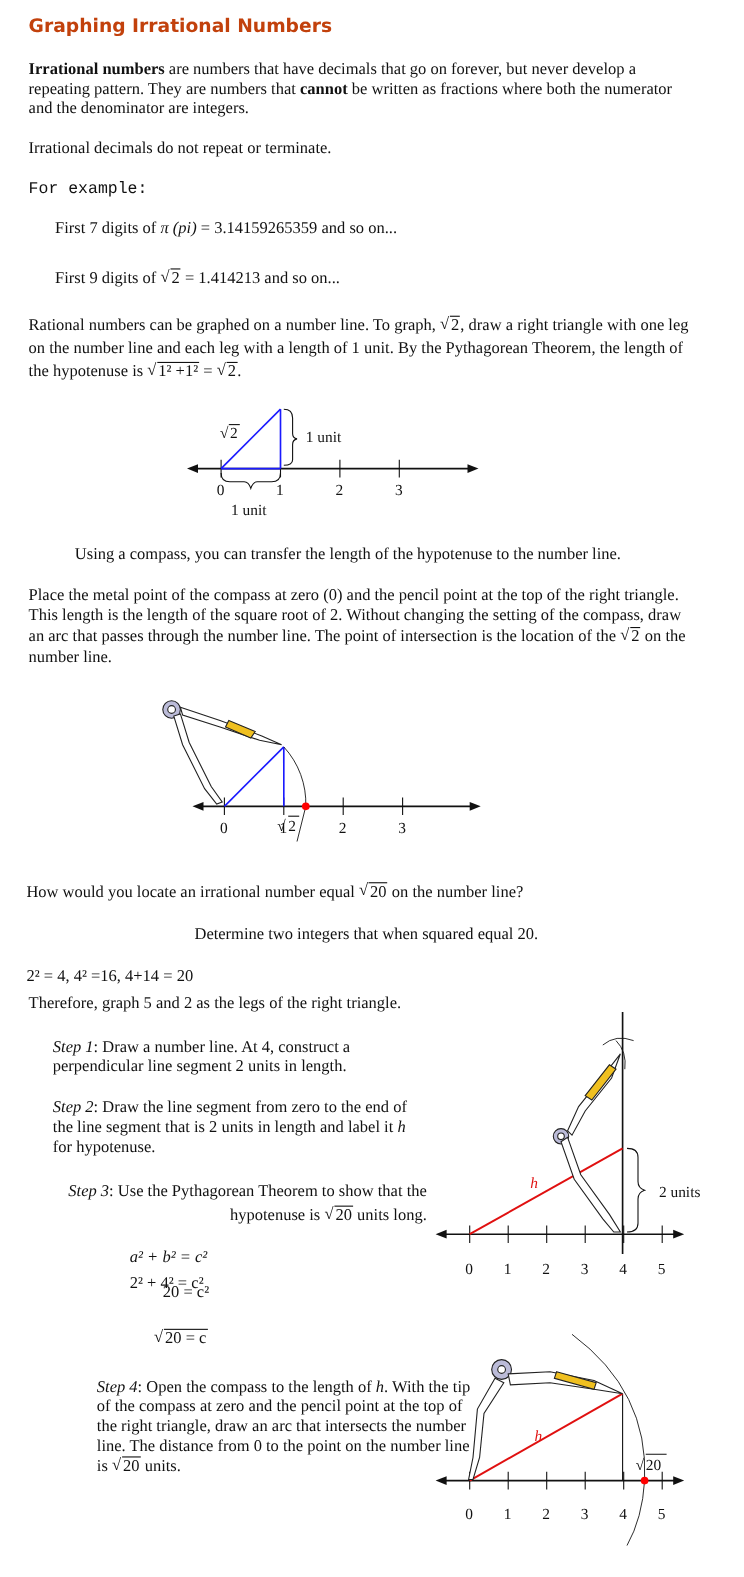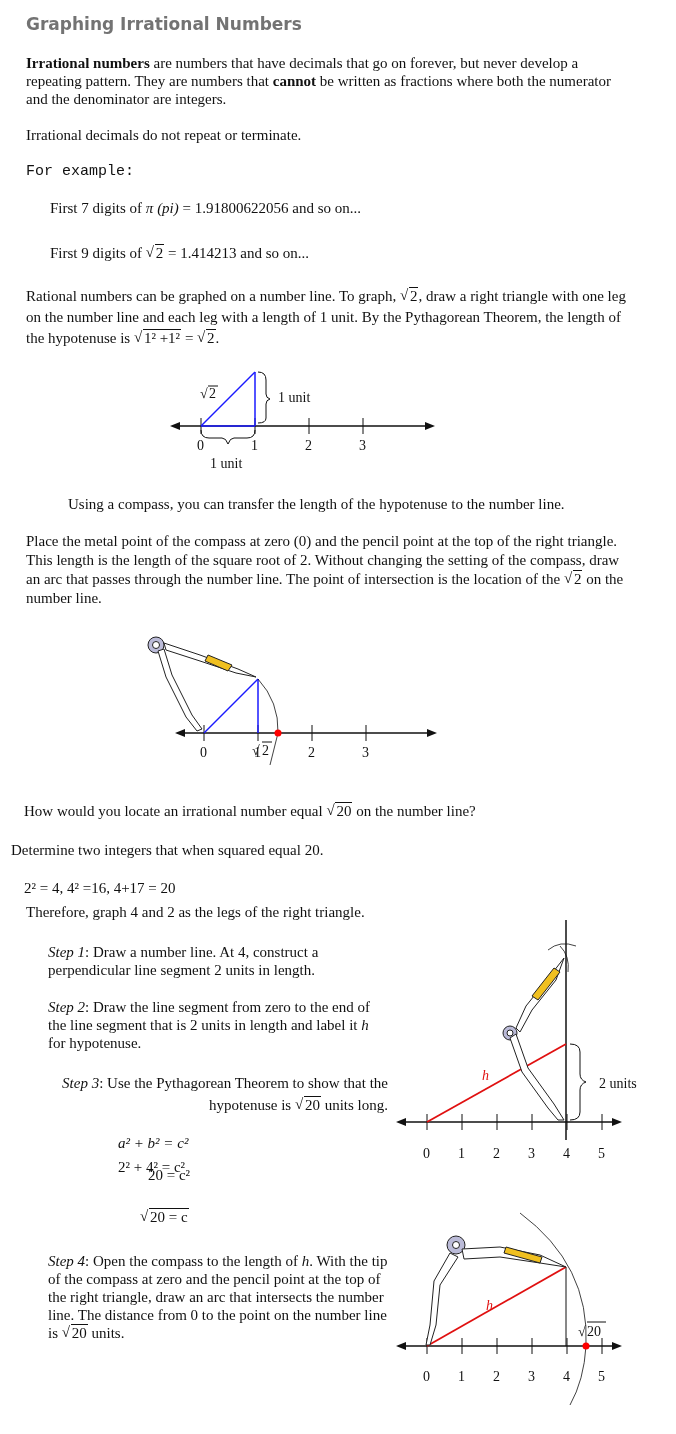--- a/index.html
+++ b/index.html
@@ -1,19 +1,19 @@
 <!DOCTYPE html>
 <html><head>
 <meta charset="utf-8">
 <style>
   html, body { margin: 0; padding: 0; background: #ffffff; }
   body { width: 676px; height: 1434px; position: relative; overflow: hidden;
          font-family: "Liberation Serif", serif; font-size: 15px; color: #111; }
   .abs { position: absolute; }
-  .title { left: 26px; top: 14px; font-family: "DejaVu Sans", sans-serif; font-weight: bold; font-size: 17px; color: #737373; }
+  .title { left: 26px; top: 14px; font-family: "DejaVu Sans", sans-serif; font-weight: bold; font-size: 17px; color: #c2410c; }
   .para { left: 26px; width: 600px; line-height: 18px; }
   .indent { left: 50px; }
   b { font-weight: bold; text-align: center; }
   i { font-style: italic; }
   .rad { display: inline-block; position: relative; padding-left: 9px; }
   .rad::before { content: "√"; position: absolute; left: 0; top: -1px; }
   .rad > span { border-top: 1px solid #111; padding: 0 1px; }
   .step-text { left: 48px; width: 340px; line-height: 18px; }
   .eq { line-height: 22px; }
   .red { color: #d00; }
@@ -22,21 +22,21 @@
 </head>
 <body>
 
 <div class="abs title">Graphing Irrational Numbers</div>
 
 <div class="abs para" style="top:54px;"><b>Irrational numbers</b><span> are numbers that have decimals that go on forever, but never develop a repeating pattern.  They are numbers that </span><b>cannot</b><span> be written as fractions where both the numerator and the denominator are integers.</span></div>
 
 <div class="abs para" style="top:126px;">Irrational decimals do not repeat or terminate.</div>
 <div class="abs para" style="top:163px;font-family:Liberation Mono, monospace;">For example:</div>
 
-<div class="abs indent" style="top:200px;"><span>First 7 digits of </span><i>π</i> <i>(pi)</i><span> = 1.91800622056 and so on...</span></div>
+<div class="abs indent" style="top:200px;"><span>First 7 digits of </span><i>π</i> <i>(pi)</i><span> = 3.14159265359 and so on...</span></div>
 
 <div class="abs indent" style="top:245px;"><span>First 9 digits of </span><span class="rad"><span>2</span></span><span> = 1.414213 and so on...</span></div>
 
 <div class="abs para" style="top:286px; line-height:21px;"><span>Rational numbers can be graphed on a number line.  To graph, </span><span class="rad"><span>2</span></span><span>, draw a right triangle with one leg on the number line and each leg with a length of 1 unit.  By the Pythagorean Theorem, the length of the hypotenuse is </span><span class="rad"><span>1² +1²</span></span><span> = </span><span class="rad"><span>2</span></span><span>.</span></div>
 
 <svg class="abs" style="left:160px; top:360px;" width="290" height="120">
   <line x1="14" y1="66" x2="270" y2="66" stroke="#111" stroke-width="1.5"></line>
   <polygon points="10,66 20,62 20,70" fill="#111"></polygon>
   <polygon points="275,66 265,62 265,70" fill="#111"></polygon>
   <g id="d1ticks">
@@ -92,36 +92,36 @@
     <path d="M24,18 L60,30 L98,44 L116,52 L96,48 L60,36 L26,25 Z" fill="#fff" stroke="#222"></path>
     <polygon points="68,30 92,40 88,46 65,36" fill="#f0c020" stroke="#222"></polygon>
   </g>
   <text x="112" y="130">√</text>
   <line x1="122" y1="117" x2="132" y2="117" stroke="#111"></line>
   <text x="122" y="130">2</text>
 </svg>
 
 <div class="abs para" style="left:24px; top:802px;"><span>How would you locate an irrational number equal </span><span class="rad"><span>20</span></span><span> on the number line?</span></div>
 
-<div class="abs para" style="left:11px; top:841px;">Determine two integers that when squared equal 20.</div>
-<div class="abs para" style="left:24px; top:879px;">2² = 4,  4² =16,  4+17 = 20</div>
-<div class="abs para" style="left:26px; top:903px;">Therefore, graph 4 and 2 as the legs of the right triangle.</div>
+<div class="abs para" style="left:33px; top:841px;text-align:center;">Determine two integers that when squared equal 20.</div>
+<div class="abs para" style="left:24px; top:879px;">2² = 4,  4² =16,  4+14 = 20</div>
+<div class="abs para" style="left:26px; top:903px;">Therefore, graph 5 and 2 as the legs of the right triangle.</div>
 
 <div class="abs step-text" style="top:943px;"><i>Step 1</i><span>:  Draw a number line.  At 4, construct a perpendicular line segment 2 units in length.</span></div>
 
 <div class="abs step-text" style="top:998px;"><i>Step 2</i><span>:  Draw the line segment from zero to the end of the line segment that is 2 units in length and label it </span><i>h</i><span> for hypotenuse.</span></div>
 
 <div class="abs step-text" style="top:1072px; line-height:22px;text-align:right;"><i>Step 3</i><span>:  Use the Pythagorean Theorem to show that the hypotenuse is </span><span class="rad"><span>20</span></span><span>  units long.</span></div>
 
 <div class="abs eq" style="left:118px; top:1132px; font-style:italic;">a² + b² = c²</div>
 <div class="abs eq" style="left:118px; top:1156px;">2² + 4² = c²</div>
 <div class="abs eq" style="left:148px; top:1164px;">20 = c²</div>
 <div class="abs eq" style="left:140px; top:1206px;"><span class="rad"><span>20 = c</span></span></div>
 
-<div class="abs step-text" style="top:1252px;"><i>Step 4</i><span>:  Open the compass to the length of </span><i>h</i><span>.  With the tip of the compass at zero and the pencil point at the top of the right triangle, draw an arc that intersects the number line.  The distance from 0 to the point on the number line is </span><span class="rad"><span>20</span></span><span>  units.</span></div>
+<div class="abs step-text" style="top:1252px;margin-left:40px;"><i>Step 4</i><span>:  Open the compass to the length of </span><i>h</i><span>.  With the tip of the compass at zero and the pencil point at the top of the right triangle, draw an arc that intersects the number line.  The distance from 0 to the point on the number line is </span><span class="rad"><span>20</span></span><span>  units.</span></div>
 
 <div class="abs" style="left:48px; top:1446px;"><span class="red">*</span><span>Note:  </span><span class="rad"><span>20</span></span><span> ≈ 4.5.</span></div>
 
 <svg class="abs" style="left:390px; top:910px;" width="286" height="260">
   <line x1="10" y1="212" x2="228" y2="212" stroke="#111" stroke-width="1.5"></line>
   <polygon points="6,212 16,208 16,216" fill="#111"></polygon>
   <polygon points="232,212 222,208 222,216" fill="#111"></polygon>
   <line x1="176" y1="10" x2="176" y2="230" stroke="#111" stroke-width="1.5"></line>
   <g id="d3ticks">
       <line x1="37" x2="37" y1="204" y2="220" stroke="#111"></line>

